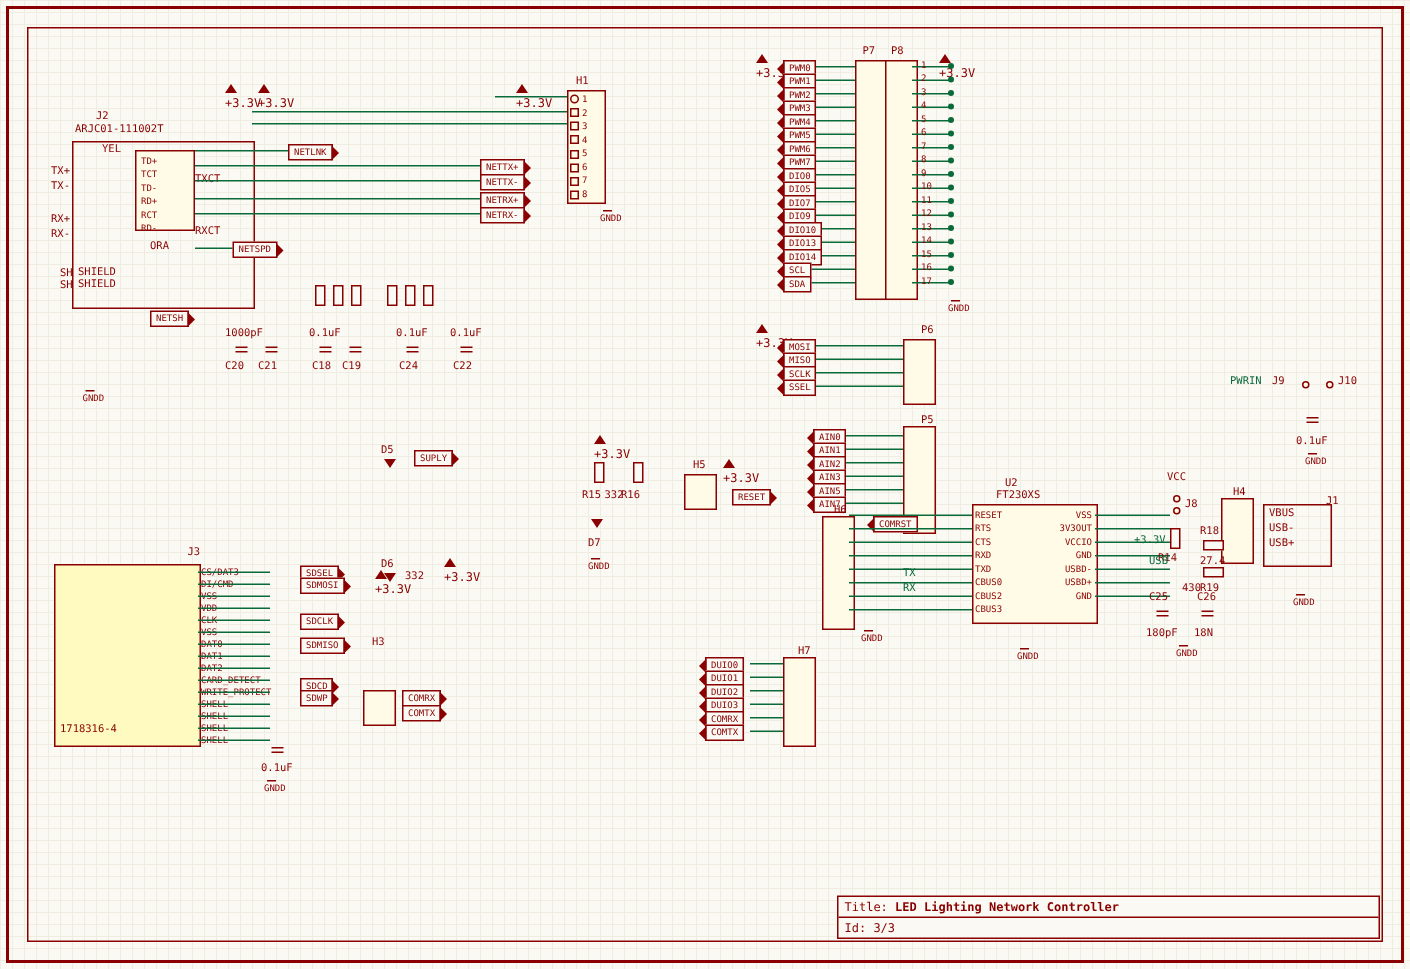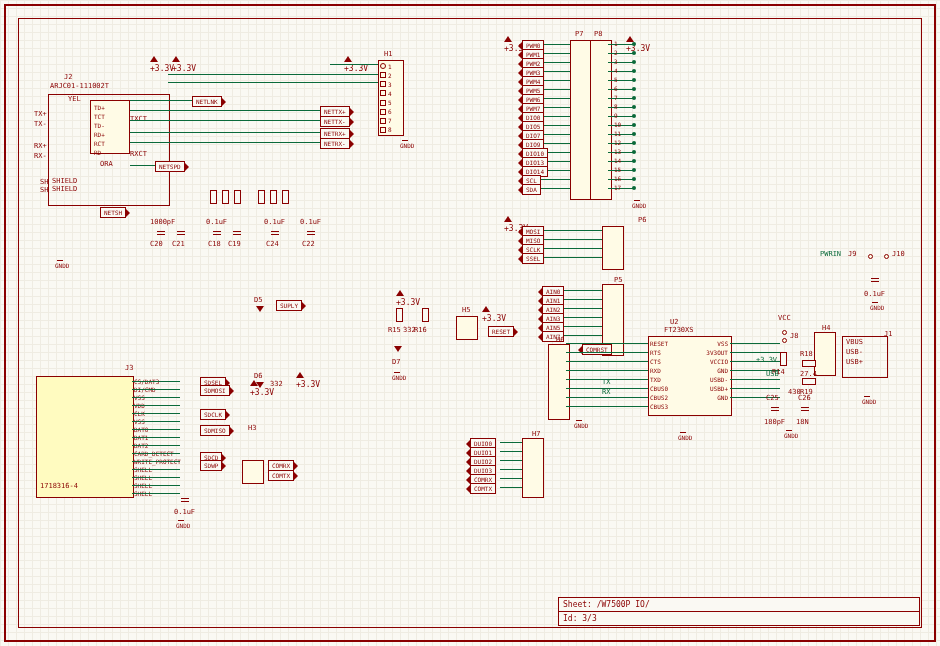--- a/index.html
+++ b/index.html
@@ -227,21 +227,21 @@
       <span class="label" style="left: 614px; top: 166px; font-size: 6px;">15</span>
       <div class="wire h" style="left: 608px; top: 179px; width: 26px;"></div>
       <div class="dot" style="left: 632px; top: 177px;"></div>
       <span class="label" style="left: 614px; top: 175px; font-size: 6px;">16</span>
       <div class="wire h" style="left: 608px; top: 188px; width: 26px;"></div>
       <div class="dot" style="left: 632px; top: 186px;"></div>
       <span class="label" style="left: 614px; top: 184px; font-size: 6px;">17</span>
     </div>
 
   <div class="pwr" style="left:504px;top:216px"><span>+3.3V</span></div>
-  <span class="label" style="left:638px;top:216px">P6</span>
+  <span class="label" style="left:614px;top:216px">P6</span>
   <div class="hdr" style="left:602px;top:226px;width:18px;height:40px"></div>
   <div id="spi-labels">
       <div class="wire h" style="left: 520px; top: 230px; width: 82px;"></div>
       <div class="netlabel left" style="left: 522px; top: 226px;">MOSI</div>
       <div class="wire h" style="left: 520px; top: 239px; width: 82px;"></div>
       <div class="netlabel left" style="left: 522px; top: 235px;">MISO</div>
       <div class="wire h" style="left: 520px; top: 248px; width: 82px;"></div>
       <div class="netlabel left" style="left: 522px; top: 244px;">SCLK</div>
       <div class="wire h" style="left: 520px; top: 257px; width: 82px;"></div>
       <div class="netlabel left" style="left: 522px; top: 253px;">SSEL</div>
@@ -438,19 +438,19 @@
   <div class="jmp" style="left:868px;top:254px"></div>
   <span class="label" style="left:848px;top:250px">J9</span>
   <div class="jmp" style="left:884px;top:254px"></div>
   <span class="label" style="left:892px;top:250px">J10</span>
   <div class="cap" style="left:870px;top:275px"></div>
   <span class="label" style="left:864px;top:290px">0.1uF</span>
   <div class="gnd" style="left:870px;top:302px"><span>GNDD</span></div>
 
   <div class="titleblock">
     <div class="row">
-        <div class="cell wide">Sheet: /W7500P IO/</div>
+        <div class="cell wide"><span>Title: </span><b>LED Lighting Network Controller</b></div>
       </div>
     <div class="row">
       <div class="cell" style="width:60px">Id: 3/3</div>
     </div>
   </div>
 </div>
 
 </body></html>

